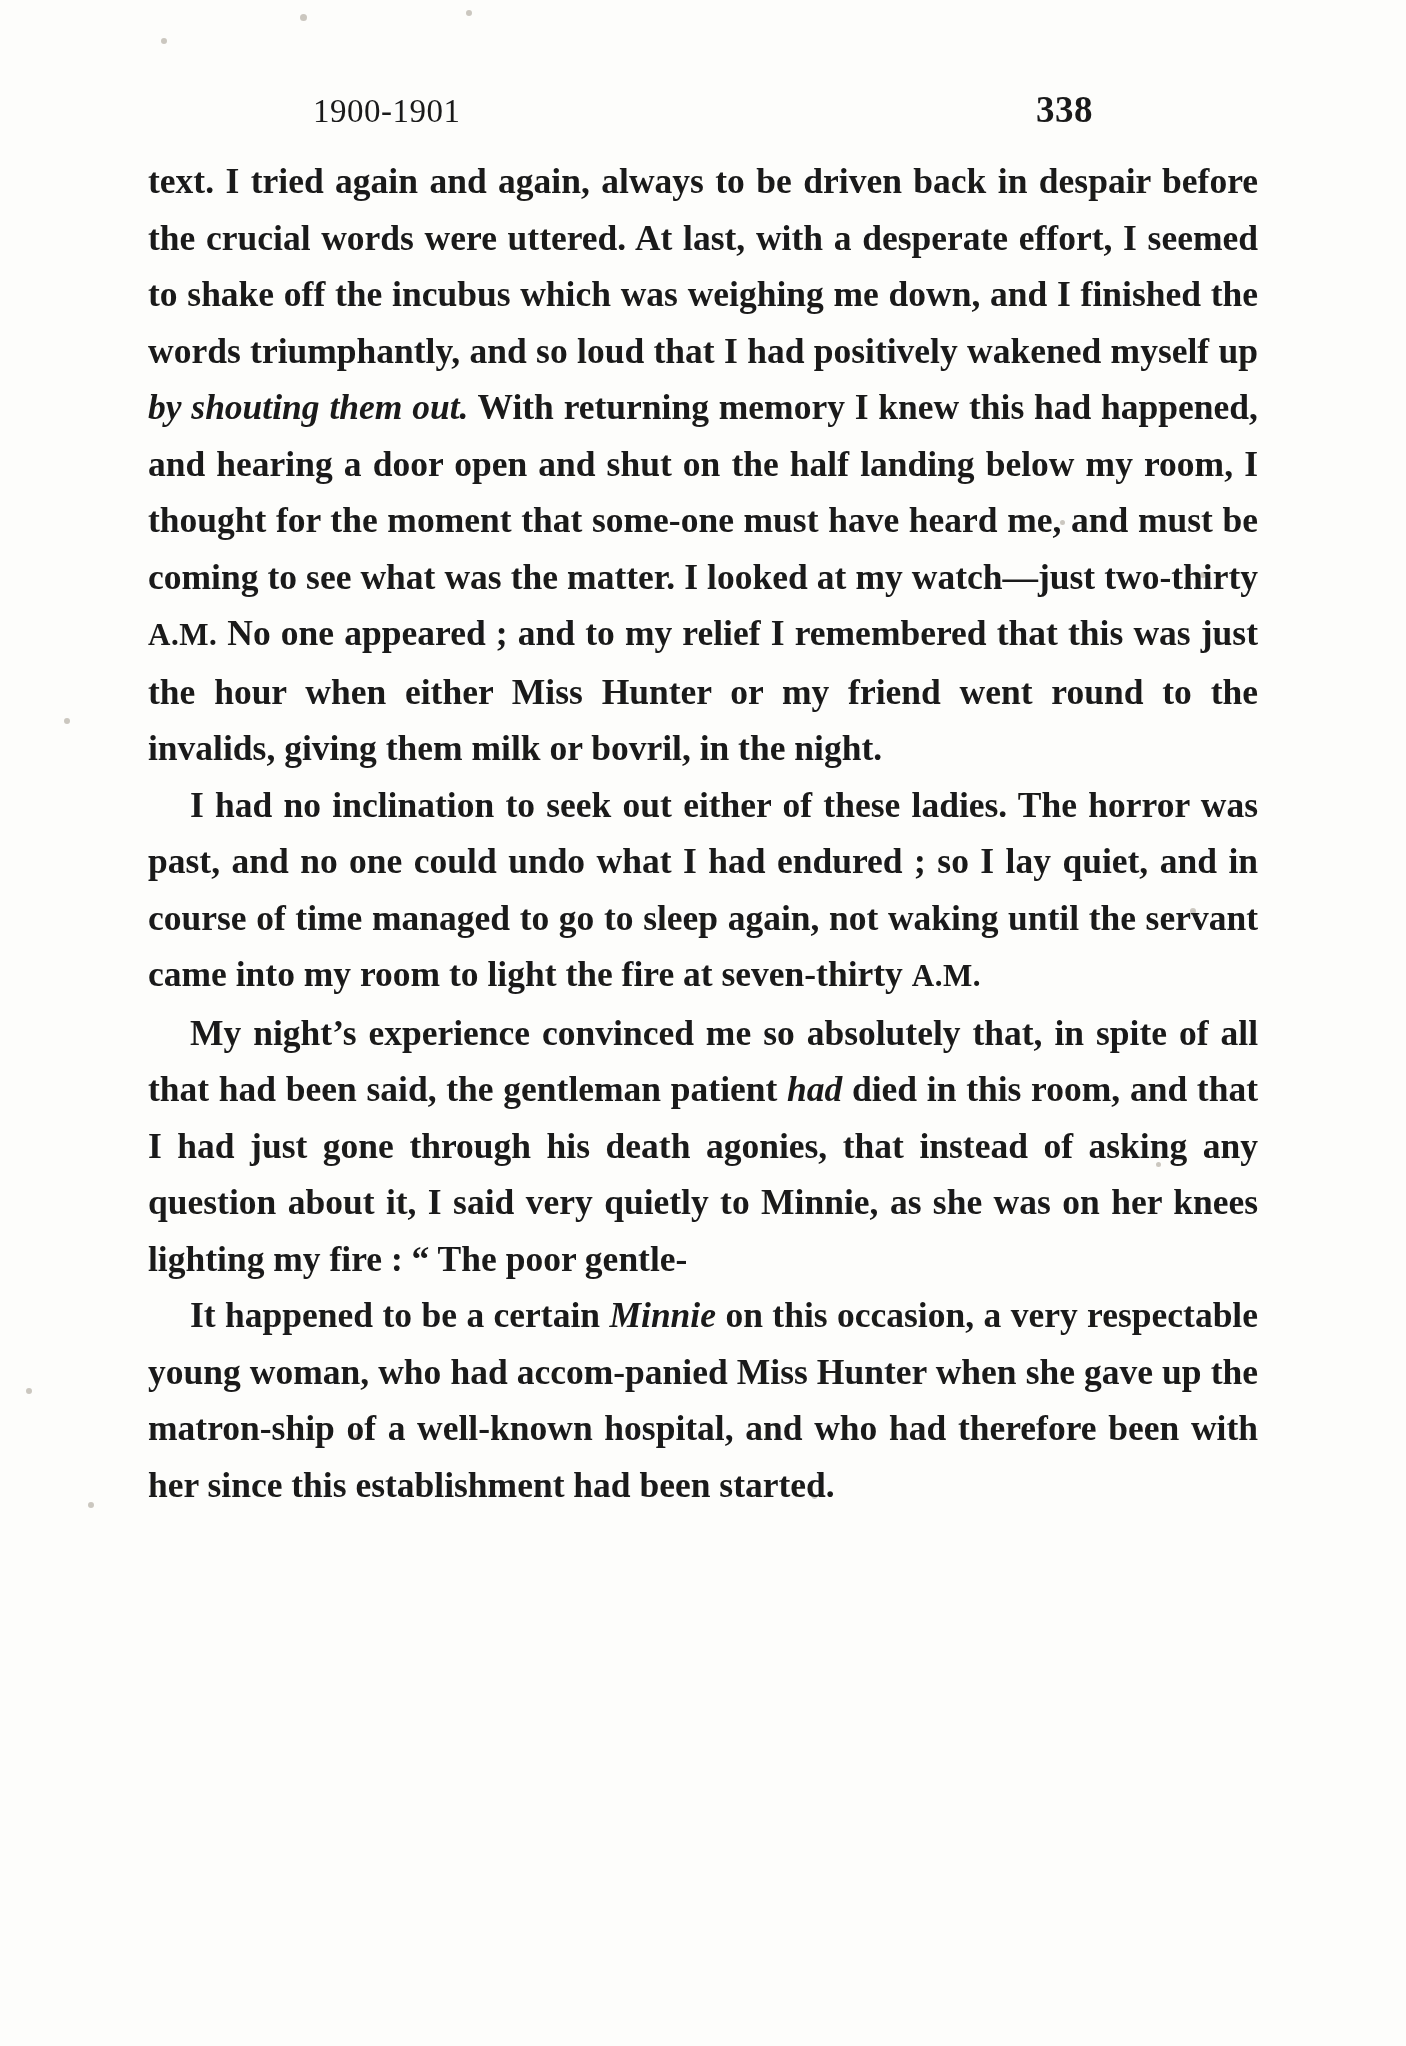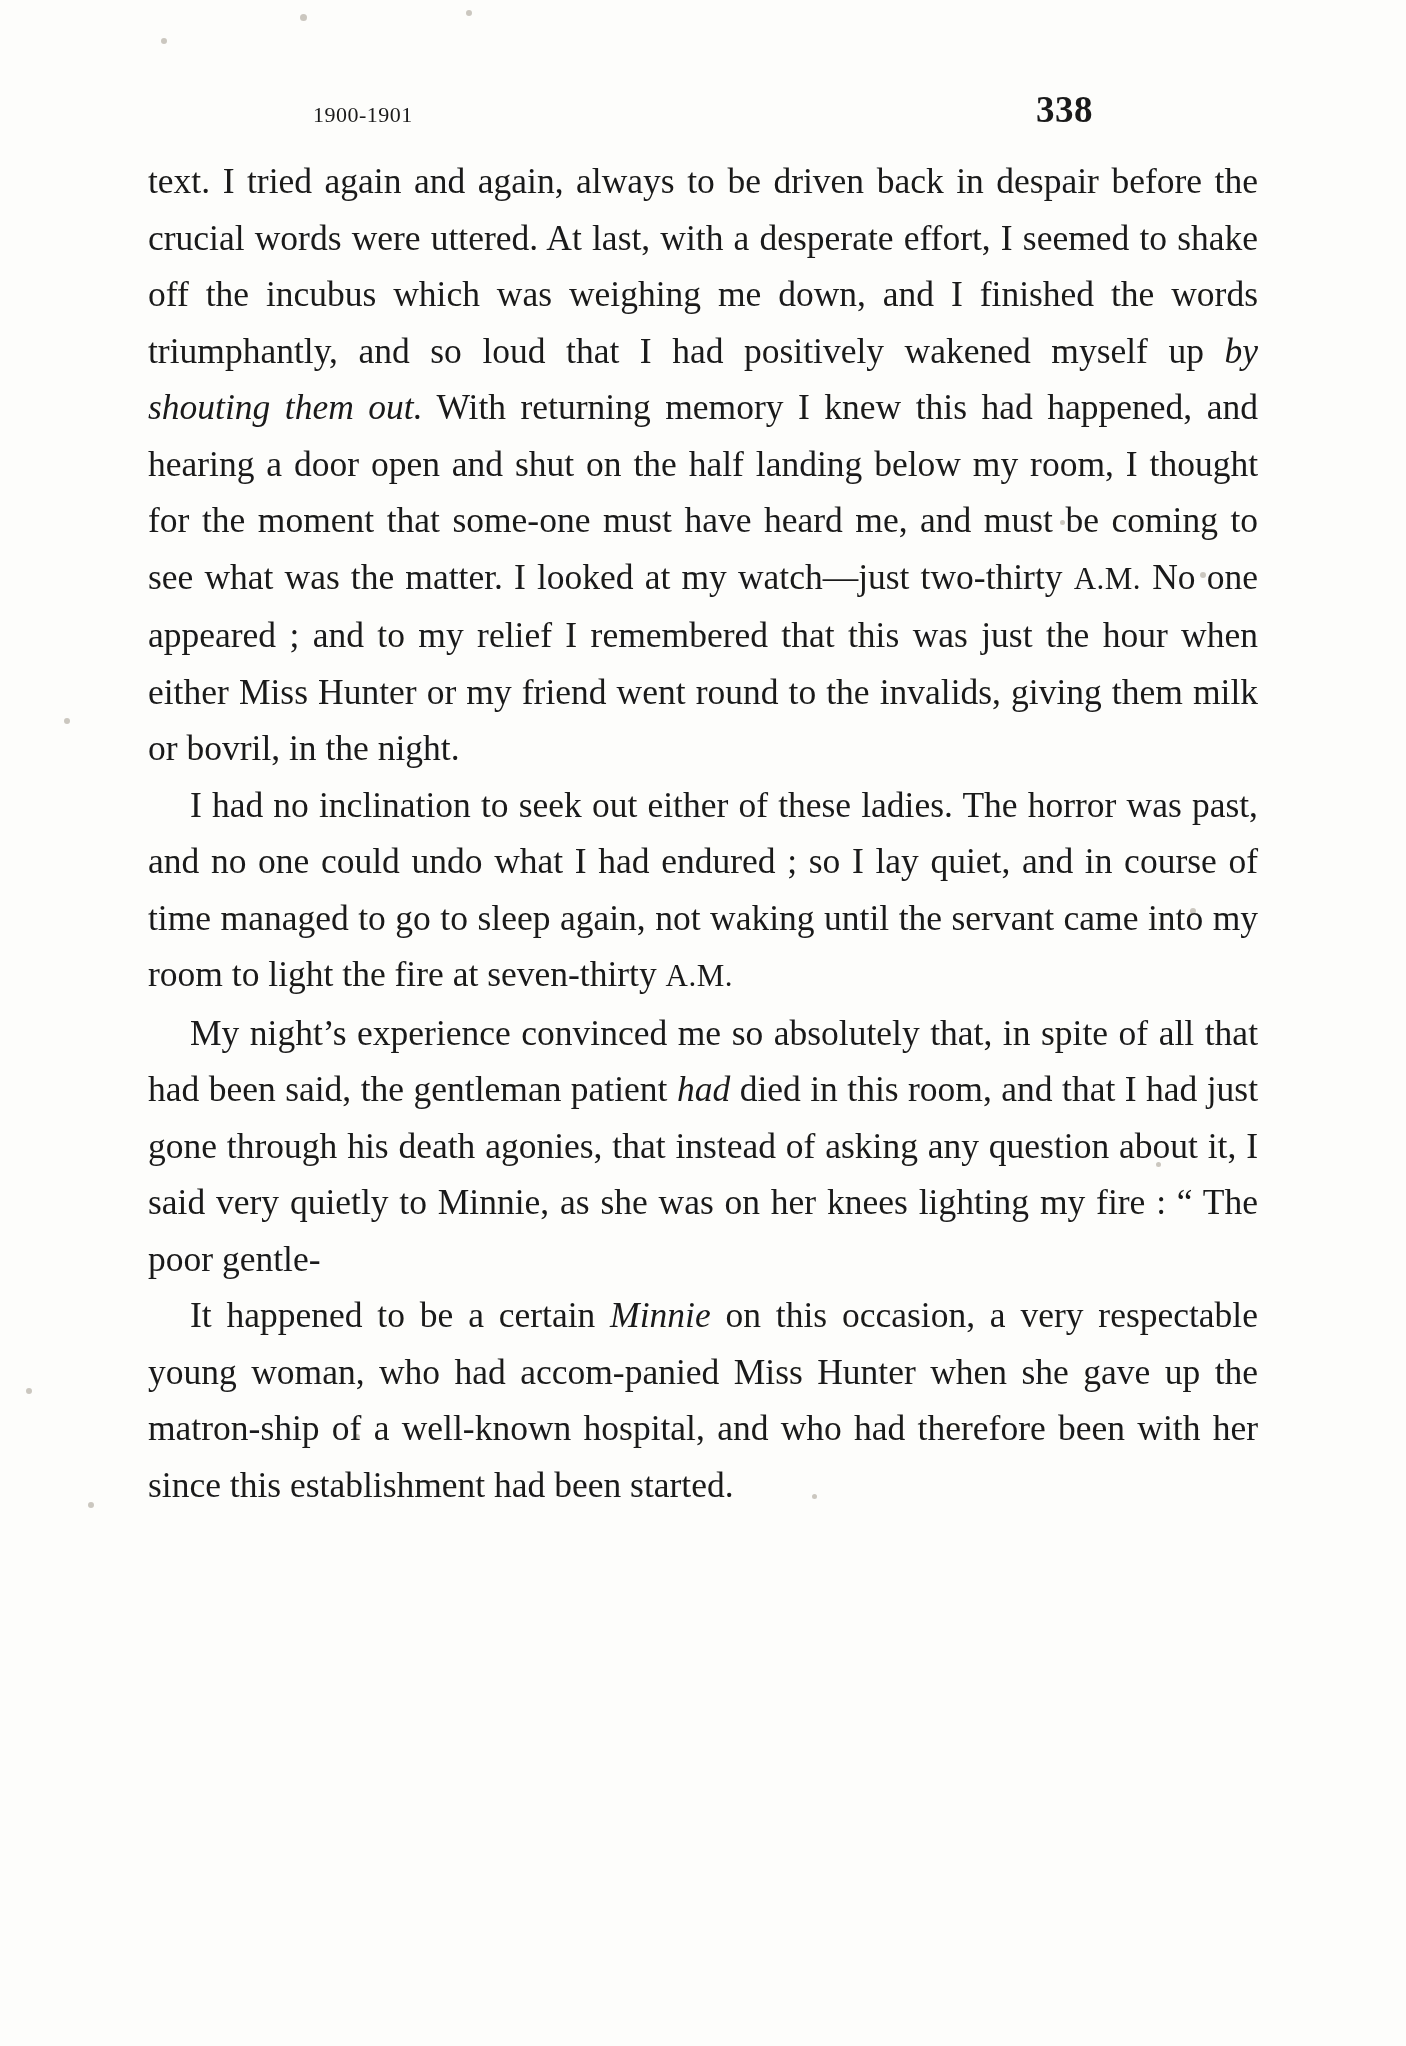--- a/index.html
+++ b/index.html
@@ -29,39 +29,40 @@
     width: 1110px;
   }
   .running-head {
     display: flex;
     justify-content: space-between;
     align-items: baseline;
     width: 780px;
     margin: 0 auto 22px auto;
   }
   .running-head .folio-date {
-    font-size: 22px;
+    font-size: 33px;
     letter-spacing: 0.5px;
     font-family: "Liberation Serif", serif;
   }
   .running-head .folio-number {
     font-size: 37px;
     font-weight: bold;
     letter-spacing: 0.5px;
   }
   .body-text {
     width: 1110px;
     font-size: 35.5px;
     line-height: 56.5px;
     text-align: justify;
     text-justify: inter-word;
     hyphens: manual;
   }
   .body-text p {
     margin: 0;
+    font-weight: bold;
   }
   .body-text p.indent {
     text-indent: 42px;
   }
   .sc {
     font-variant: small-caps;
     font-size: 31px;
     letter-spacing: 0.5px;
   }
   em {

